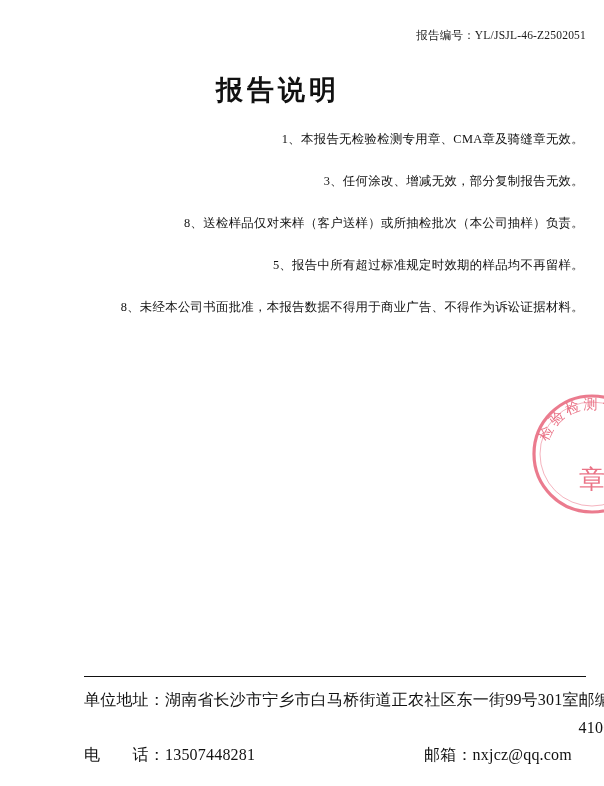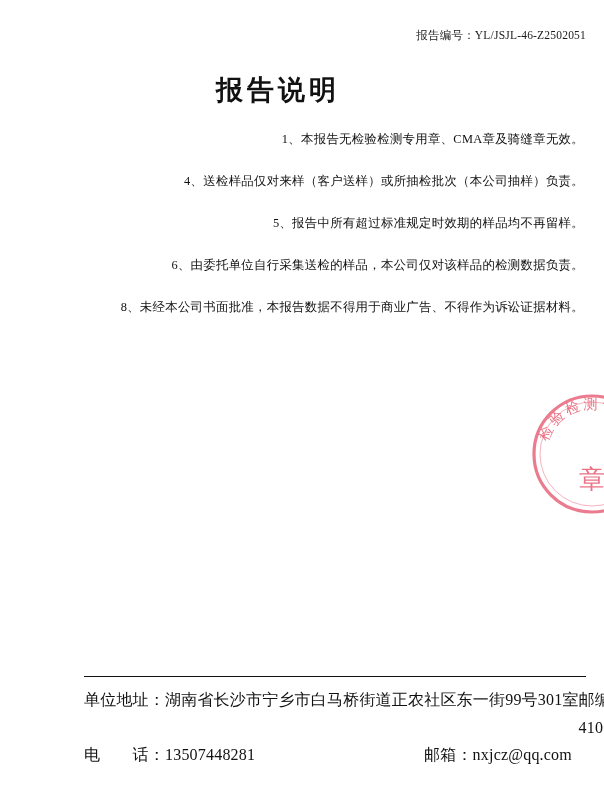--- a/index.html
+++ b/index.html
@@ -104,23 +104,23 @@
 <div class="page">
 
   <div class="report-no">
     <span>报告编号：</span><span>YL/JSJL-46-Z2502051</span>
   </div>
 
   <div class="doc-title">报告说明</div>
 
   <div class="clauses">
     <div class="clause">1、本报告无检验检测专用章、CMA章及骑缝章无效。</div>
-    <div class="clause">4、送检样品仅对来样（客户送样）或所抽检批次（本公司抽样）负责。</div>
+    <div class="clause">3、任何涂改、增减无效，部分复制报告无效。</div>
+    <div class="clause">8、送检样品仅对来样（客户送样）或所抽检批次（本公司抽样）负责。</div>
     <div class="clause">5、报告中所有超过标准规定时效期的样品均不再留样。</div>
-    <div class="clause">6、由委托单位自行采集送检的样品，本公司仅对该样品的检测数据负责。</div>
     <div class="clause">8、未经本公司书面批准，本报告数据不得用于商业广告、不得作为诉讼证据材料。</div>
   </div>
 
   <div class="stamp">
     <svg width="128" height="128" viewBox="0 0 128 128" aria-hidden="true">
       <circle cx="64" cy="64" r="58" fill="none" stroke="#e8647a" stroke-width="3.2" opacity="0.85"></circle>
       <circle cx="64" cy="64" r="52" fill="none" stroke="#e8647a" stroke-width="0.9" opacity="0.55"></circle>
       <defs>
         <path id="sealArc" d="M 64,124 m 0,-86 a 86,86 0 1,1 -0.1,0"></path>
         <path id="sealArcTop" d="M 20,78 A 46,46 0 1 1 108,78"></path>

